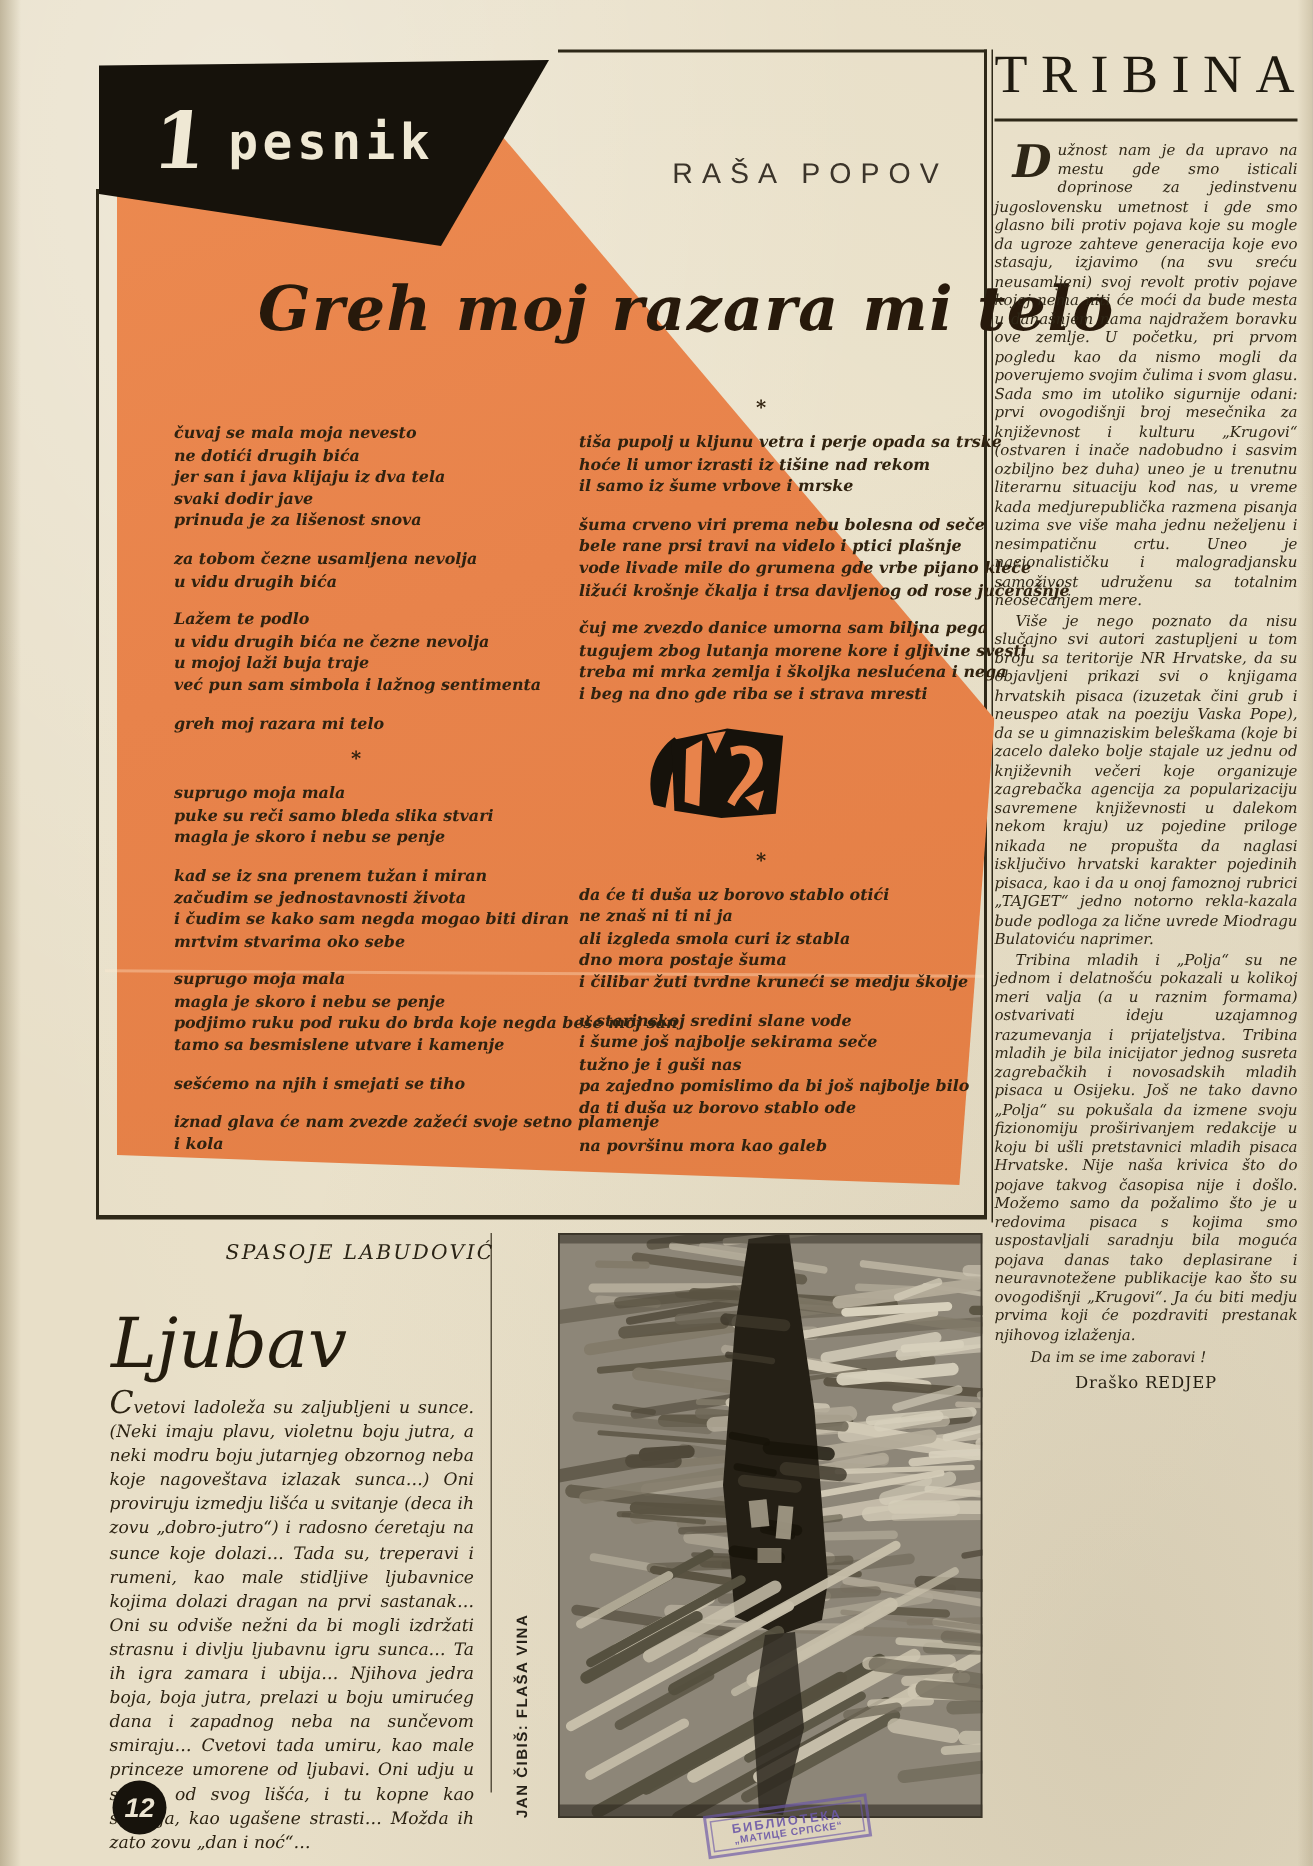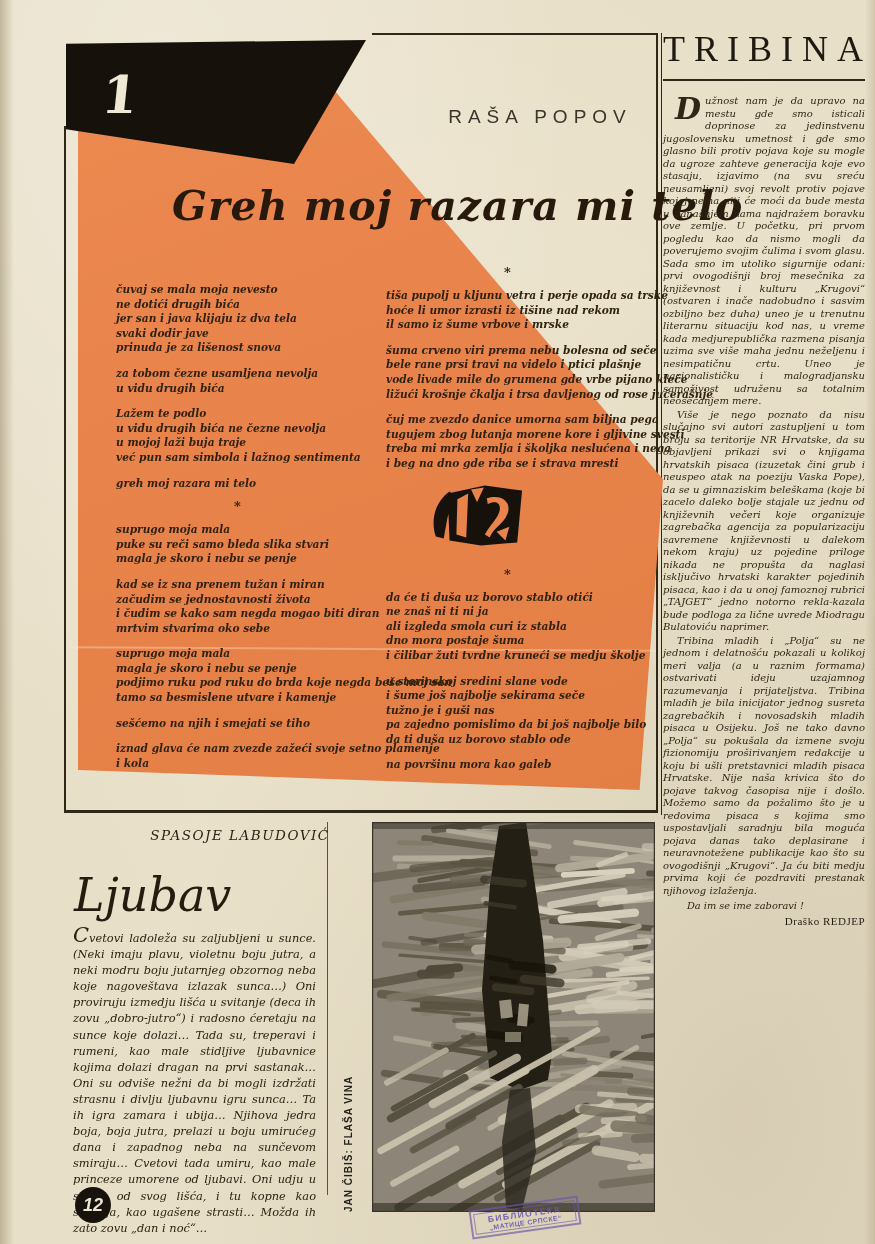--- a/index.html
+++ b/index.html
@@ -74,21 +74,21 @@
   }
   .tpara{margin:0;font-style:italic;font-size:10px;line-height:12.5px;text-align:justify;
     color:#2e2616;}
   .tpara + .tpara{text-indent:14px;margin-top:1px;}
   .tpara.first{margin-top:14px;}
   .tpara.first::first-letter{
     float:left;font-size:30px;line-height:24px;font-weight:bold;
     padding:2px 4px 0 12px;font-style:italic;
   }
   .tclosing{font-style:italic;font-size:9.8px;margin:3px 0 0 24px;color:#2e2616;}
-  .tsig{font-size:11px;letter-spacing:.5px;text-align:right;margin-top:4px;color:#241e12;font-family:Liberation Serif, serif;}
+  .tsig{font-size:11px;letter-spacing:.5px;text-align:center;margin-top:4px;color:#241e12;}
 
   
   #v-divider{left:327px;top:822px;width:1px;height:373px;background:#5a5240;}
   .prose-author{
     position:absolute;left:120px;top:827px;width:240px;text-align:center;
     font-style:italic;font-size:13.5px;letter-spacing:1.5px;color:#2a2315;
   }
   .prose-title{
     position:absolute;left:74px;top:868px;margin:0;
     font-family:"DejaVu Serif",serif;font-style:italic;font-weight:normal;
@@ -134,20 +134,21 @@
   <div class="rule" id="box-right"></div>
   <div class="rule" id="box-right2"></div>
   <div class="rule" id="box-bottom"></div>
   <div class="rule" id="box-left"></div>
 
   <div class="orange"></div>
   <div class="crease"></div>
 
   <div class="banner">
     <span class="num">1</span>
+    <span class="lbl">pesnik</span>
   </div>
 
   <div class="poem-author">RAŠA POPOV</div>
   <h1 class="poem-title">Greh moj razara mi telo</h1>
 
   <div class="pcol" id="poem-left">
       <div class="stanza">
         <div class="pline">čuvaj se mala moja nevesto</div>
         <div class="pline">ne dotići drugih bića</div>
         <div class="pline">jer san i java klijaju iz dva tela</div>

